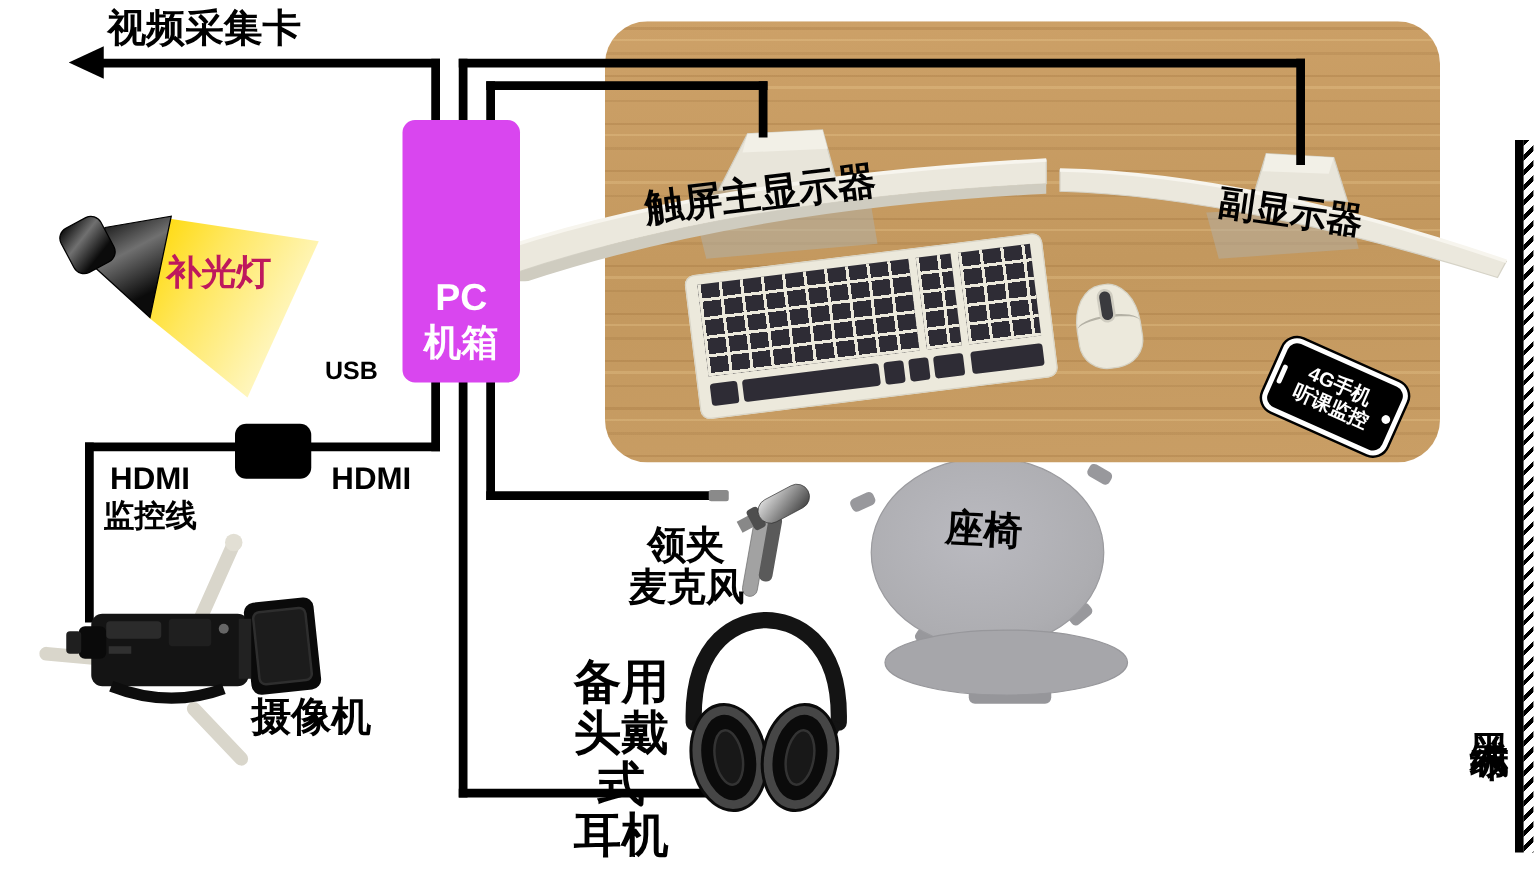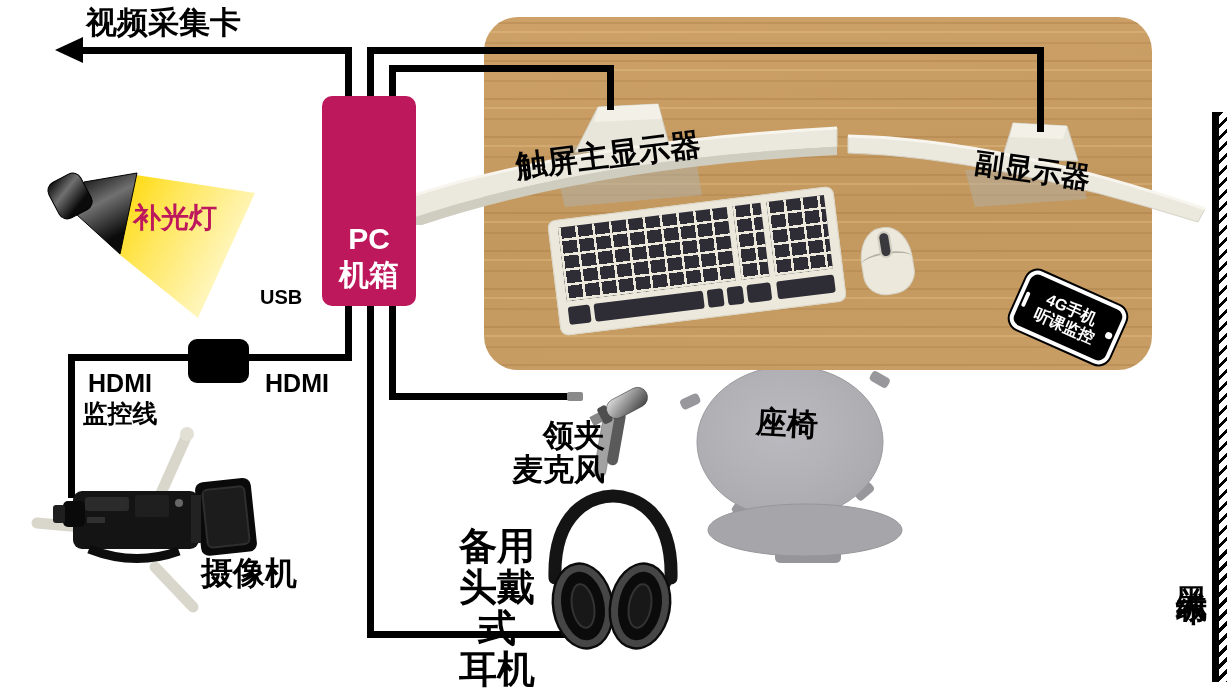--- a/index.html
+++ b/index.html
@@ -25,21 +25,21 @@
   }
 
   
   #net-arrow{
     position:absolute;left:55px;top:37px;width:0;height:0;
     border-top:13px solid transparent;border-bottom:13px solid transparent;
     border-right:28px solid #000;
   }
 
   
-  #pc-case{position:absolute;left:322px;top:96px;width:94px;height:210px;background:#be185d;border-radius:10px;}
+  #pc-case{position:absolute;left:322px;top:96px;width:94px;height:210px;background:#d946ef;border-radius:10px;}
   #pc-case .pc-label{position:absolute;bottom:12px;width:100%;text-align:center;color:#fff;font-weight:bold;font-size:30px;line-height:1.22;}
   #capture-card{position:absolute;left:188px;top:339px;width:61px;height:44px;background:#000;border-radius:9px;}
 
   
   #keyboard{
     position:absolute;left:553px;top:203px;width:288px;height:116px;background:#ece9dc;
     border-radius:8px;transform:rotate(-7deg);box-shadow:0 0 0 1px #d8d4c6 inset;
   }
   .keyblock{
     position:absolute;top:8px;height:74px;background-color:#2e2c35;
@@ -260,21 +260,21 @@
   <div class="lbl center" style="left:72px;top:369px;width:96px;font-size:25px;line-height:1.18;">
     <div>HDMI</div>
     <div>监控线</div>
   </div>
   <div class="lbl center" style="left:232px;top:369px;width:130px;font-size:25px;line-height:1.18;">
     <div>HDMI</div>
   </div>
   <div class="lbl" style="left:201px;top:556px;font-size:32px;">摄像机</div>
   <div class="lbl" style="left:516px;top:150px;font-size:31px;transform:rotate(-7deg);transform-origin:left center;">触屏主显示器</div>
   <div class="lbl" style="left:975px;top:147px;font-size:29px;transform:rotate(8deg);transform-origin:left center;">副显示器</div>
-  <div class="lbl center" style="left:493px;top:419px;width:112px;font-size:31px;line-height:1.1;text-align:right;">
+  <div class="lbl center" style="left:493px;top:419px;width:112px;font-size:31px;line-height:1.1;">
     <div>领夹</div>
     <div>麦克风</div>
   </div>
   <div class="lbl" style="left:756px;top:407px;font-size:31px;transform:rotate(3deg);">座椅</div>
   <div class="lbl center" style="left:446px;top:526px;width:102px;font-size:38px;line-height:1.08;">
     <div>备用</div>
     <div>头戴式</div>
     <div>耳机</div>
   </div>
   <div id="velvet-label">黑绒布</div>

